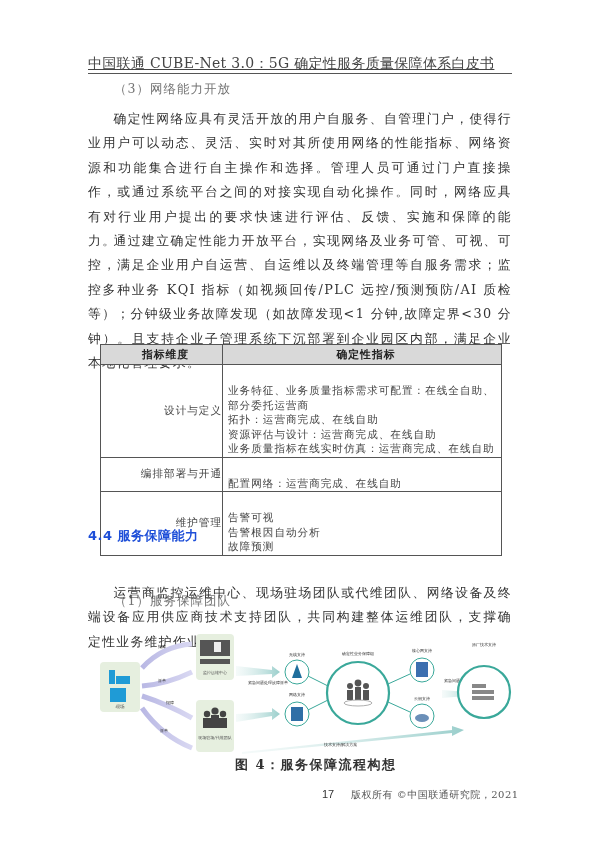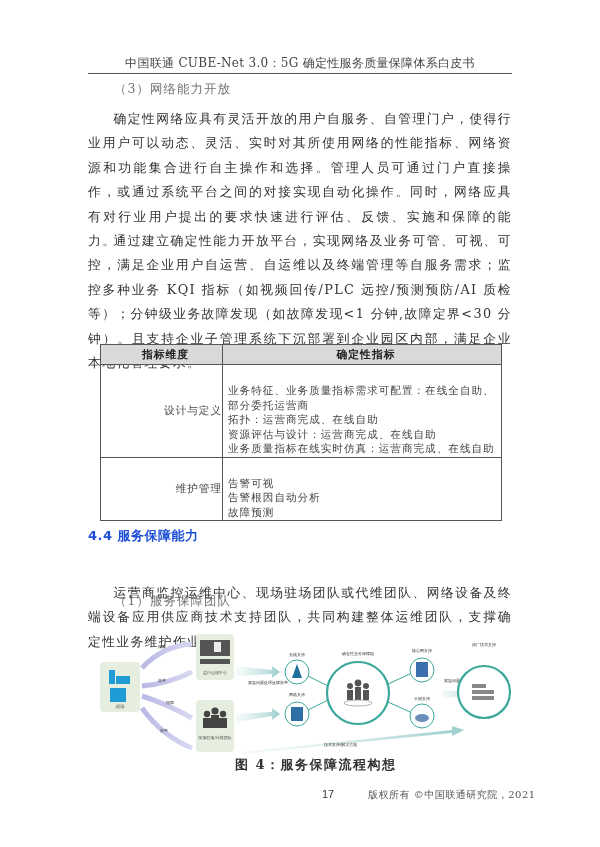--- a/index.html
+++ b/index.html
@@ -1,20 +1,20 @@
 <!DOCTYPE html>
 <html><head>
 <meta charset="utf-8">
 <style>
   * { box-sizing: border-box; margin: 0; padding: 0; }
   html, body { width: 600px; height: 847px; background: #ffffff; overflow: hidden; }
   body { position: relative; font-family: "DejaVu Serif", "Liberation Serif", serif; color: #333; }
   .page-header {
     position: absolute; left: 88px; top: 55px; width: 424px;
-    text-align: center; font-size: 12px; color: #444; letter-spacing: 0.3px;
+    text-align: left; font-size: 14px; color: #444; letter-spacing: 0.3px; text-decoration: underline;
   }
   .page-header-line {
     position: absolute; left: 88px; top: 73px; width: 424px; height: 1px; background: #555;
   }
   .sub-heading { position: absolute; font-size: 12.5px; color: #737373; letter-spacing: 1px; }
   .para {
     position: absolute; left: 88px; width: 424px;
     font-size: 12.8px; line-height: 24.4px; color: #333; letter-spacing: 1.35px;
     text-align: justify; text-indent: 2em;
   }
@@ -33,21 +33,21 @@
     font-family: "DejaVu Sans", "Liberation Sans", sans-serif; letter-spacing: 0.5px;
   }
   .diagram { position: absolute; left: 92px; top: 626px; width: 420px; height: 128px; }
   .caption {
     position: absolute; left: 235px; top: 756px; font-size: 13px; font-weight: bold; color: #333; letter-spacing: 1.5px;
   }
   .footer {
     position: absolute; top: 788px; font-size: 10px; color: #555;
   }
   .footer-num { left: 322px; font-family: "Liberation Sans", sans-serif; font-size: 11px; color: #333; }
-  .footer-copy { left: 368px; letter-spacing: 0.5px; }
+  .footer-copy { left: 351px; letter-spacing: 0.5px; }
   svg text { font-family: "DejaVu Sans", sans-serif; }
 </style>
 </head>
 <body>
 
 <div class="page-header">中国联通 CUBE-Net 3.0：5G 确定性服务质量保障体系白皮书</div>
 <div class="page-header-line"></div>
 
 <div class="sub-heading" style="left:114px; top:81px;">（3）网络能力开放</div>
 
@@ -62,20 +62,26 @@
     </tr>
   </thead>
   <tbody>
     <tr>
       <td class="dim">设计与定义</td>
       <td class="val">
         <div>业务特征、业务质量指标需求可配置：在线全自助、部分委托运营商</div>
         <div>拓扑：运营商完成、在线自助</div>
         <div>资源评估与设计：运营商完成、在线自助</div>
         <div>业务质量指标在线实时仿真：运营商完成、在线自助</div>
+      </td>
+    </tr>
+    <tr>
+      <td class="dim">编排部署与开通</td>
+      <td class="val">
+        <div>配置网络：运营商完成、在线自助</div>
       </td>
     </tr>
     <tr>
       <td class="dim">维护管理</td>
       <td class="val">
         <div>告警可视</div>
         <div>告警根因自动分析</div>
         <div>故障预测</div>
       </td>
     </tr>

